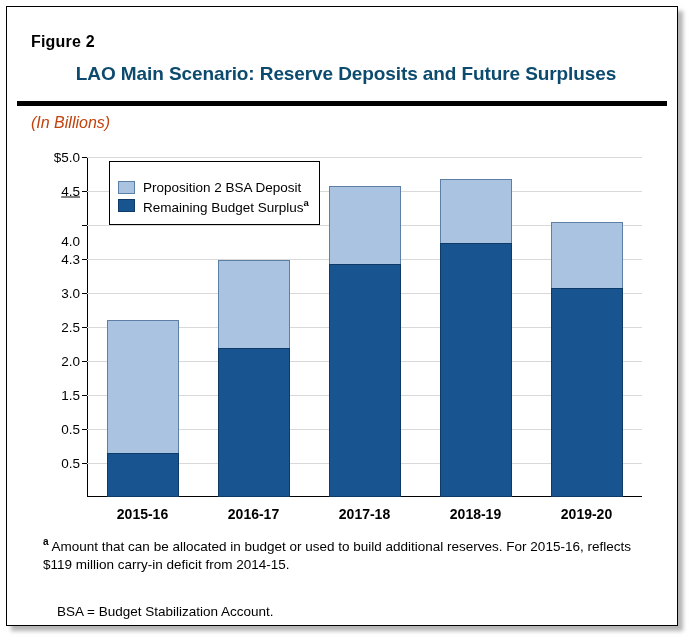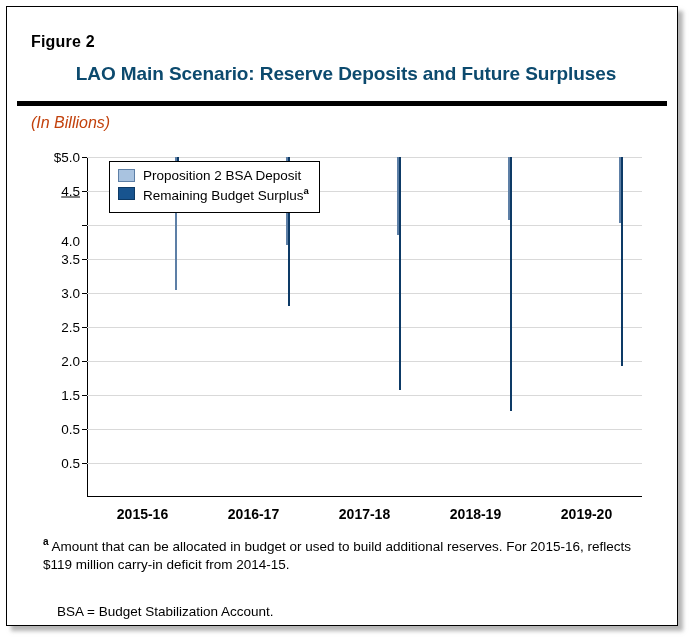--- a/index.html
+++ b/index.html
@@ -107,21 +107,21 @@
     inset: 0;
     display: flex;
     align-items: flex-end;
     justify-content: space-around;
   }
   .bar-group {
     position: relative;
     width: 72px;
     height: 100%;
     display: flex;
-    flex-direction: row;
+    flex-direction: column;
     justify-content: flex-end;
   }
   .seg-top {
     background: #a9c3e0;
     border: 1px solid #5d7fa6;
     border-bottom: none;
     box-sizing: border-box;
   }
   .seg-bottom {
     background: #18548f;
@@ -140,21 +140,21 @@
     white-space: nowrap;
   }
 
   
   #legend {
     position: absolute;
     left: 22px;
     top: 4px;
     background: #ffffff;
     border: 1px solid #000000;
-    padding: 4px 10px 7px 8px;
+    padding: 16px 10px 7px 8px;
     box-sizing: border-box;
   }
   .legend-row {
     display: flex;
     align-items: center;
     margin: 2px 0;
   }
   .swatch {
     width: 17px;
     height: 13px;
@@ -205,21 +205,21 @@
         <div class="tickmark" style="top: 0px;"></div>
         <div class="ytick-label" style="top: 0px;">$5.0</div>
         <div class="gridline" style="top: 34px;"></div>
         <div class="tickmark" style="top: 34px;"></div>
         <div class="ytick-label" style="top: 34px; text-decoration: underline;">4.5</div>
         <div class="gridline" style="top: 68px;"></div>
         <div class="tickmark" style="top: 68px;"></div>
         <div class="ytick-label" style="top: 84px;">4.0</div>
         <div class="gridline" style="top: 102px;"></div>
         <div class="tickmark" style="top: 102px;"></div>
-        <div class="ytick-label" style="top: 102px;">3.5</div>
+        <div class="ytick-label" style="top: 102px;">4.3</div>
         <div class="gridline" style="top: 136px;"></div>
         <div class="tickmark" style="top: 136px;"></div>
         <div class="ytick-label" style="top: 136px;">3.0</div>
         <div class="gridline" style="top: 170px;"></div>
         <div class="tickmark" style="top: 170px;"></div>
         <div class="ytick-label" style="top: 170px;">2.5</div>
         <div class="gridline" style="top: 204px;"></div>
         <div class="tickmark" style="top: 204px;"></div>
         <div class="ytick-label" style="top: 204px;">2.0</div>
         <div class="gridline" style="top: 238px;"></div>

